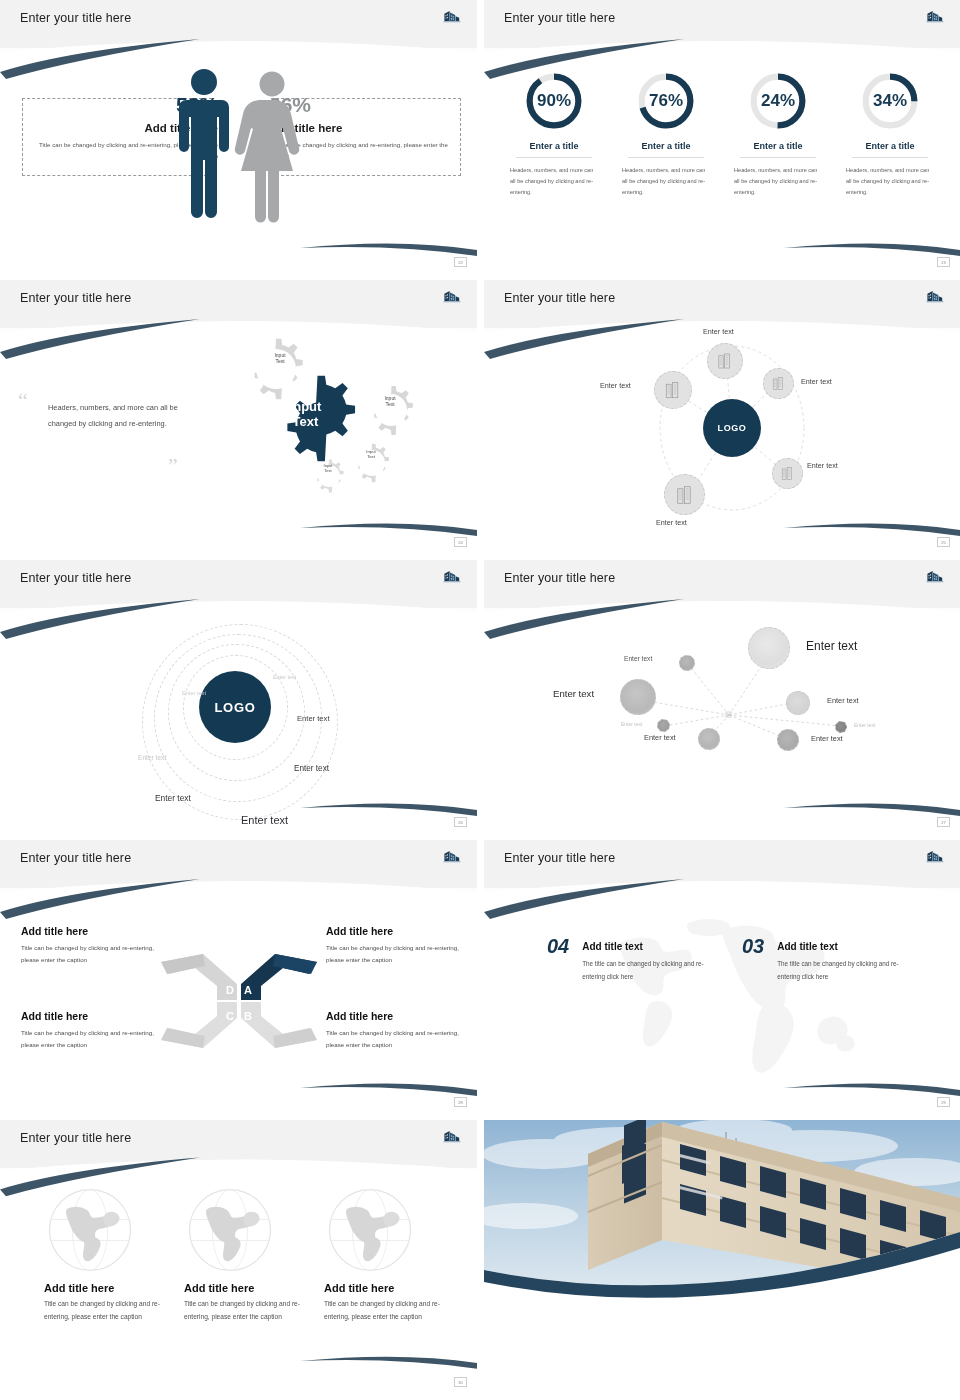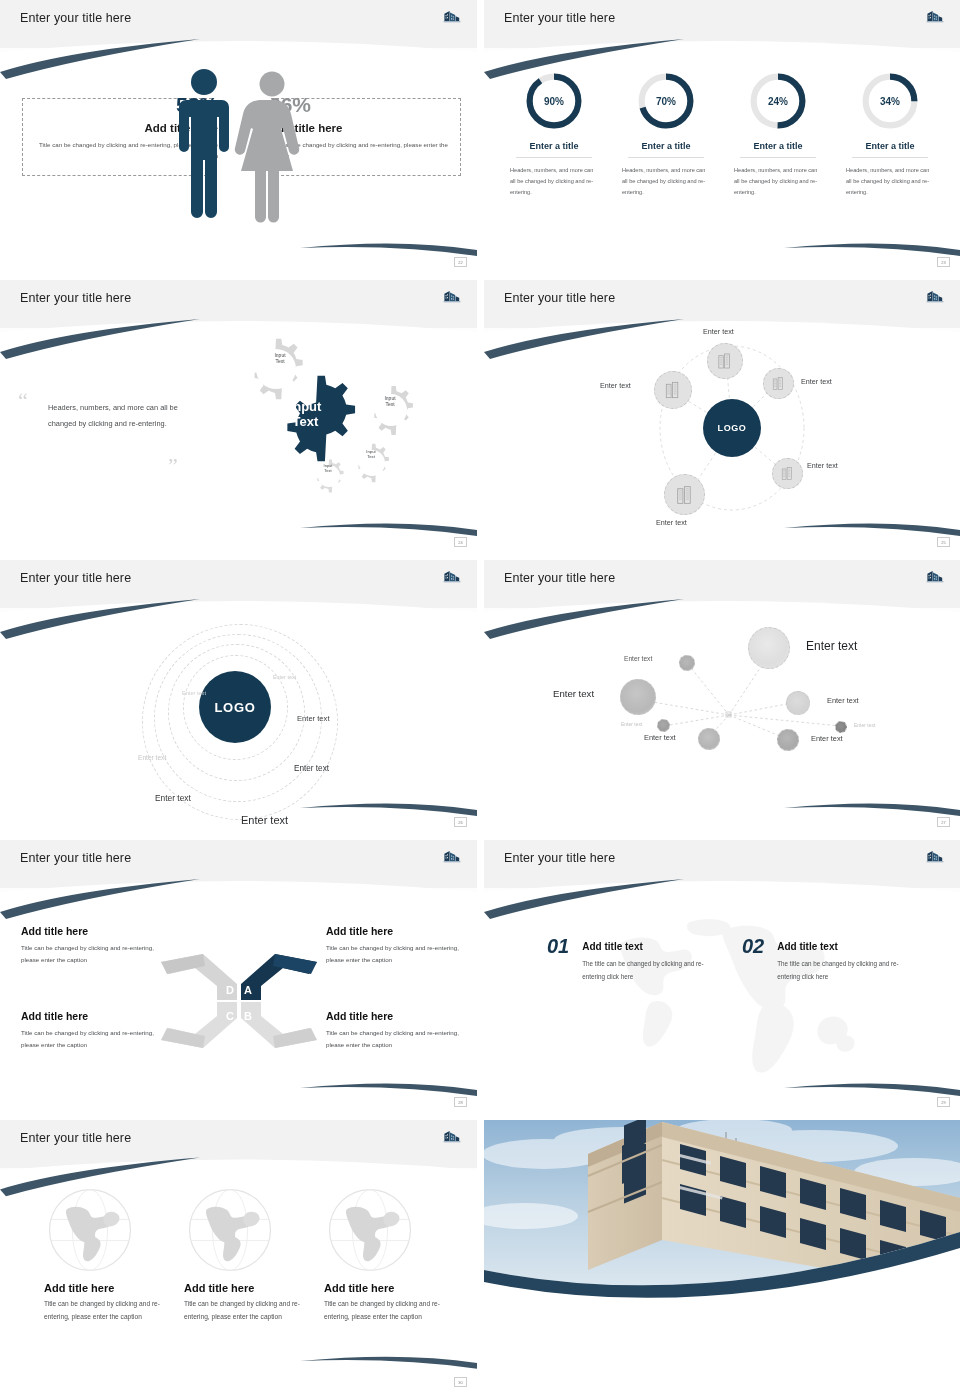--- a/index.html
+++ b/index.html
@@ -53,21 +53,21 @@
   .s1-p{font-size:6.2px; color:#555; line-height:1.85; margin-top:5px;}
   .s1-dash{position:absolute; border:1px dashed #9a9a9a; }
   .s1-figs{position:absolute; left:50%; top:14px; transform:translateX(-50%);}
 
   
   .s2-row{position:absolute; left:14px; right:14px; top:22px; display:flex; justify-content:space-around;}
   .s2-item{width:100px; text-align:center;}
   .s2-ring{position:relative;width:62px;height:62px;margin:0 auto;}
   .s2-ring .val{
     position:absolute; inset:0; display:flex; align-items:center; justify-content:center;
-    font-size:10px; font-weight:bold; color:#173a52;
+    font-size:17px; font-weight:bold; color:#173a52;
   }
   .s2-title{margin-top:9px; font-size:9px; font-weight:bold; color:#16344b; padding-bottom:6px; border-bottom:1px solid #dcdcdc; display:inline-block; min-width:76px;}
   .s2-body{margin-top:7px; font-size:5.6px; color:#5f6265; line-height:2.0; padding:0 6px; text-align:left;}
 
   
   .s3-quote{position:absolute; left:18px; top:72px; width:185px;}
   .s3-q1{position:absolute;left:0;top:-10px;font-size:22px;color:#d6d6d6;font-family:"Liberation Serif",serif;line-height:1;}
   .s3-q2{position:absolute;left:150px;top:55px;font-size:22px;color:#d6d6d6;font-family:"Liberation Serif",serif;line-height:1;}
   .s3-text{margin-left:30px; font-size:7.4px; color:#4a4d50; line-height:2.1;}
   .gear-lbl{position:absolute; text-align:center; font-size:5px; color:#44484b; line-height:1.25;}
@@ -225,21 +225,21 @@
           <div class="s2-title">Enter a title</div>
           <div class="s2-body">Headers, numbers, and more can all be changed by clicking and re-entering.</div>
         </div>
 
         <div class="s2-item">
           <div class="s2-ring">
             <svg viewBox="0 0 42 42" width="62" height="62">
               <circle cx="21" cy="21" r="16.5" fill="none" stroke="#e6e6e6" stroke-width="4.2"></circle>
               <circle cx="21" cy="21" r="16.5" fill="none" stroke="#173a52" stroke-width="4.2" stroke-dasharray="72.6 31.1" transform="rotate(-90 21 21)"></circle>
             </svg>
-            <div class="val">70%</div>
+            <div class="val">76%</div>
           </div>
           <div class="s2-title">Enter a title</div>
           <div class="s2-body">Headers, numbers, and more can all be changed by clicking and re-entering.</div>
         </div>
 
         <div class="s2-item">
           <div class="s2-ring">
             <svg viewBox="0 0 42 42" width="62" height="62">
               <circle cx="21" cy="21" r="16.5" fill="none" stroke="#e6e6e6" stroke-width="4.2"></circle>
               <circle cx="21" cy="21" r="16.5" fill="none" stroke="#173a52" stroke-width="4.2" stroke-dasharray="51.8 51.9" transform="rotate(-90 21 21)"></circle>
@@ -601,29 +601,29 @@
           <path d="M58 94c8-3 16 1 19 7 4 8-2 17-6 24-5 8-12 16-18 13-6-3-4-14-3-21 2-8 1-19 8-23z"></path>
           <path d="M130 22c14-6 32-6 44 0 9 5 4 14 14 16 12 3 26-4 36 1 9 4 8 15 2 22-8 9-25 6-32 14-6 7 1 18-6 24-8 7-22 1-28-7-10-12-17-26-22-40-4-12-13-25-8-30z"></path>
           <path d="M172 96c11-4 22 2 26 11 5 12-2 26-8 36-7 12-17 25-26 21-8-4-6-20-4-30 3-12 2-32 12-38z"></path>
           <path d="M232 110c9-4 18 0 21 7 3 8-3 15-10 18-7 3-15 1-18-5-4-8 0-17 7-20z"></path>
           <path d="M248 128c5-2 10 0 12 4 2 5-1 9-5 11-5 2-10 0-12-4-2-5 0-9 5-11z"></path>
           <path d="M96 14c12-4 26-4 36 0 6 3 6 9 1 11-9 4-24 4-34 1-7-3-8-10-3-12z"></path>
         </g>
       </svg>
 
       <div class="num-blk" style="left:63px;top:48px;">
-        <div class="num-big">01</div>
+        <div class="num-big">04</div>
         <div style="margin-left:13px;margin-top:5px;">
           <div class="num-h">Add title text</div>
           <div class="num-p">The title can be changed by clicking and re-entering click here</div>
         </div>
       </div>
 
       <div class="num-blk" style="left:258px;top:48px;">
-        <div class="num-big">02</div>
+        <div class="num-big">03</div>
         <div style="margin-left:13px;margin-top:5px;">
           <div class="num-h">Add title text</div>
           <div class="num-p">The title can be changed by clicking and re-entering click here</div>
         </div>
       </div>
     </div>
     <div class="pagenum">29</div>
   </section>
 
   <section class="slide">

